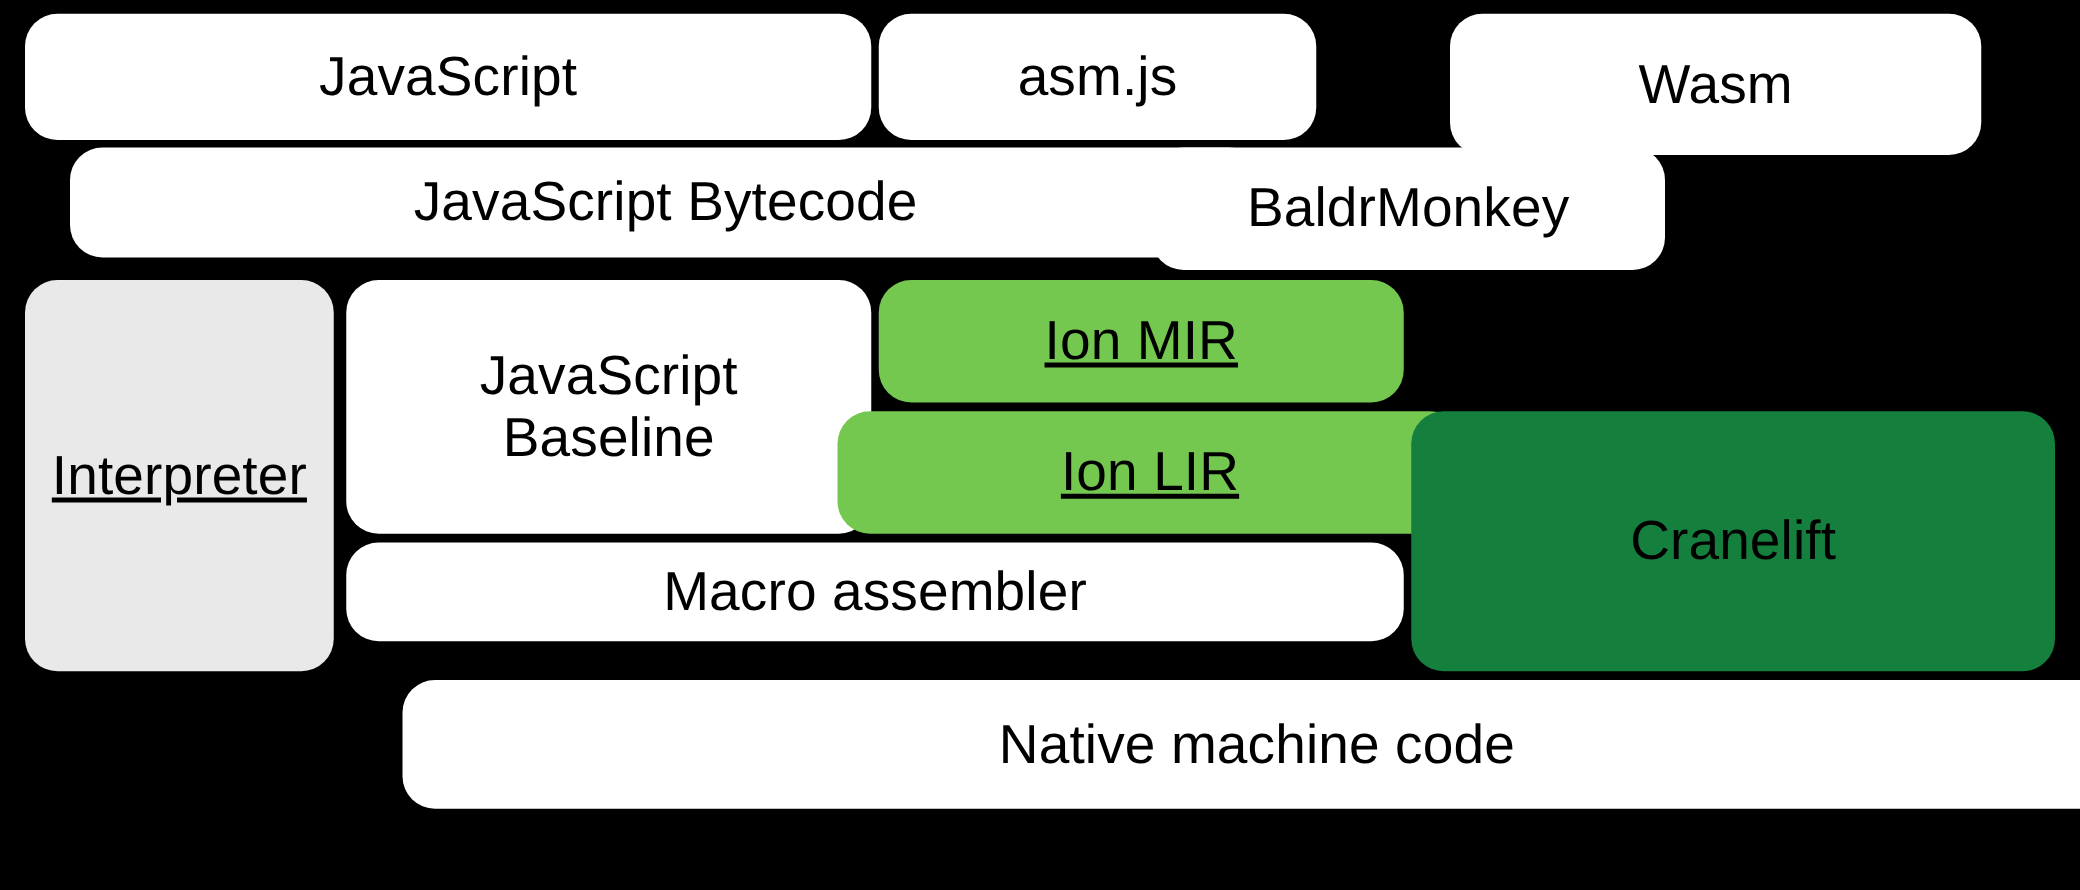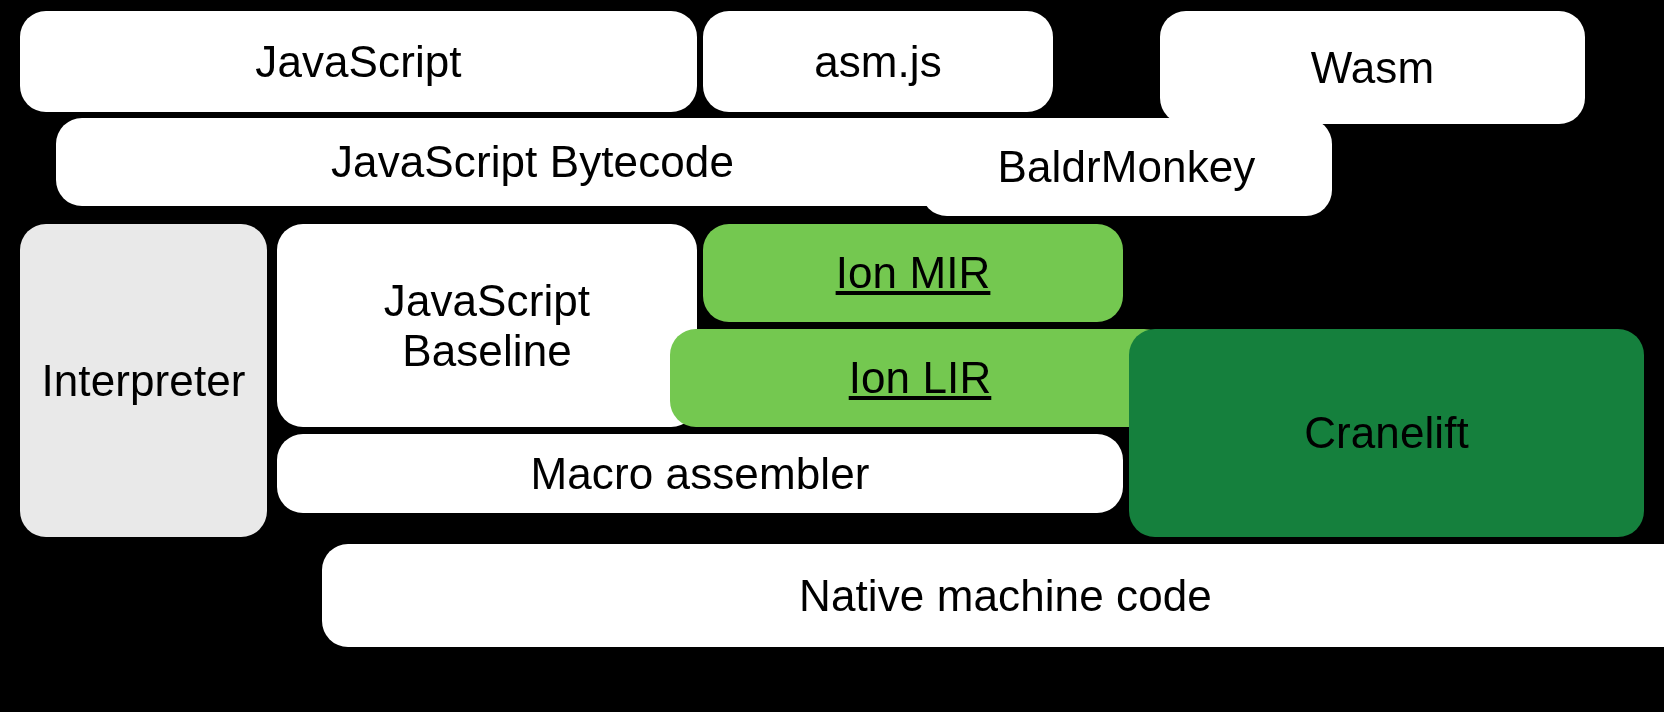--- a/index.html
+++ b/index.html
@@ -38,21 +38,21 @@
 </style>
 </head>
 <body>
 
 <div id="canvas" style="background: rgb(0, 0, 0);">
     <div class="node fill-white" style="left: 20px; top: 11px; width: 677px; height: 101px;">JavaScript</div>
     <div class="node fill-white" style="left: 703px; top: 11px; width: 350px; height: 101px;">asm.js</div>
     <div class="node fill-white" style="left: 1160px; top: 11px; width: 425px; height: 113px;">Wasm</div>
     <div class="node fill-white" style="left: 20px; top: 118px; width: 953px; height: 88px; margin-left: 36px;">JavaScript Bytecode</div>
     <div class="node fill-white" style="left: 921px; top: 118px; width: 411px; height: 98px;">BaldrMonkey</div>
-    <div class="node fill-gray" style="left: 20px; top: 224px; width: 247px; height: 313px;">Interpreter</div>
+    <div class="node fill-gray" style="left: 20px; top: 224px; width: 247px; height: 313px; text-decoration: underline;">Interpreter</div>
     <div class="node fill-white" style="left: 277px; top: 224px; width: 420px; height: 203px;">JavaScript
 Baseline</div>
     <div class="node fill-green" style="left: 703px; top: 224px; width: 420px; height: 98px;">Ion MIR</div>
     <div class="node fill-green" style="left: 670px; top: 329px; width: 500px; height: 98px;">Ion LIR</div>
     <div class="node fill-white" style="left: 277px; top: 434px; width: 846px; height: 79px;">Macro assembler</div>
     <div class="node fill-red" style="left: 1129px; top: 329px; width: 515px; height: 208px;">Cranelift</div>
     <div class="node fill-white" style="left: 277px; top: 544px; width: 1367px; height: 103px; margin-left: 45px;">Native machine code</div>
   </div>
 
 </body></html>

